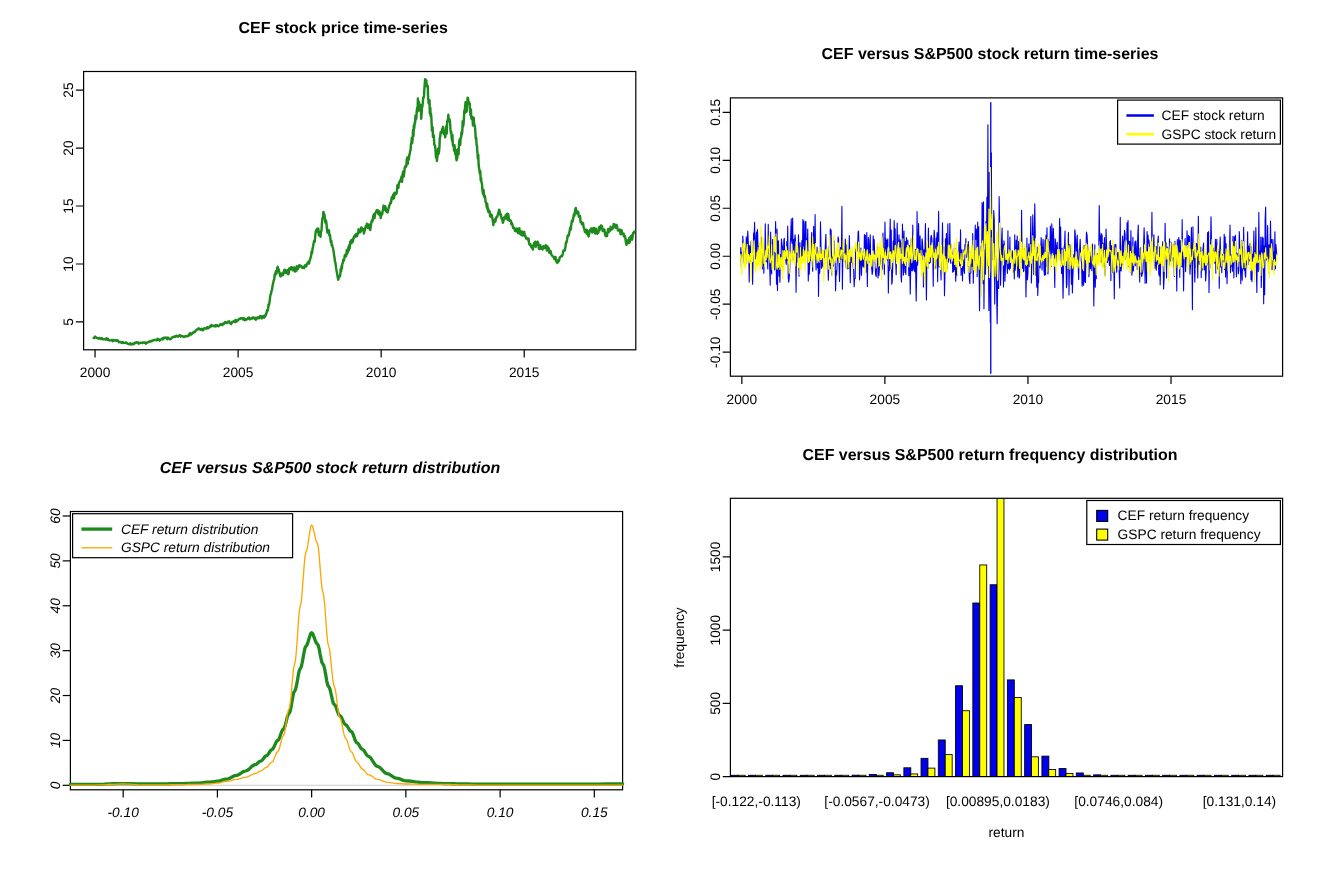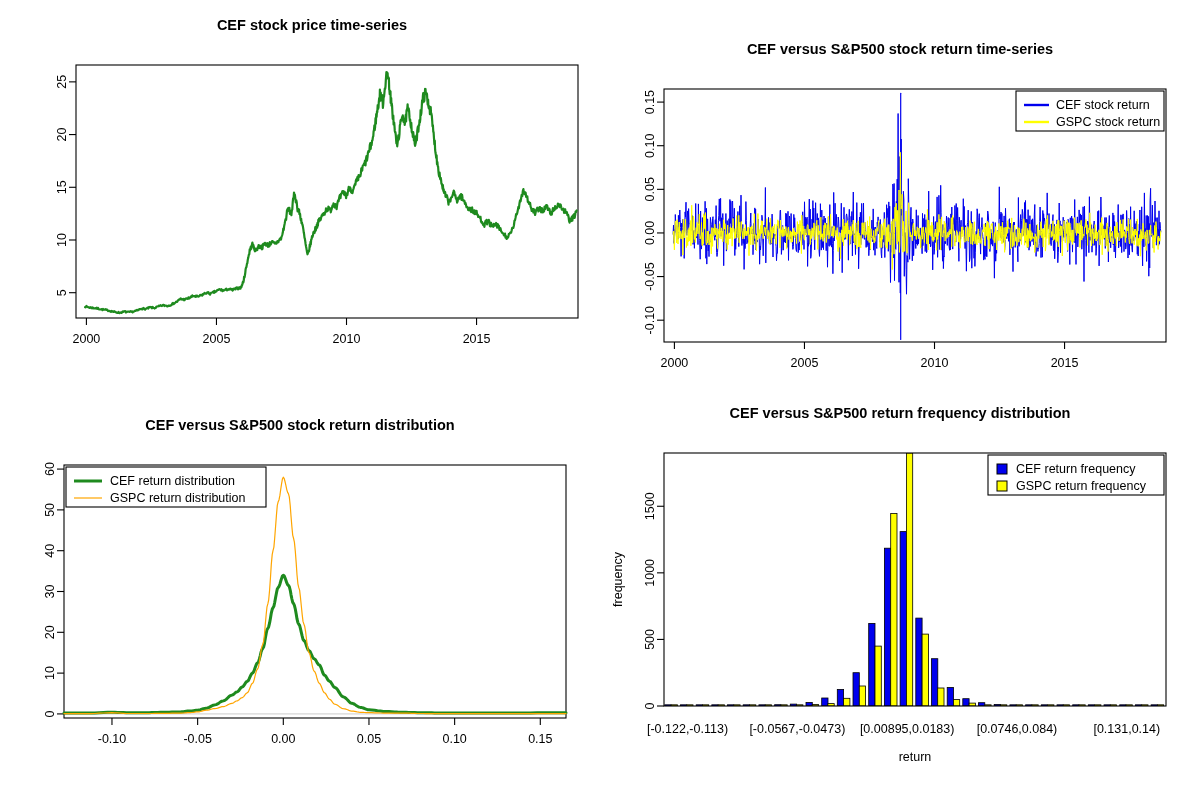--- a/index.html
+++ b/index.html
@@ -9,21 +9,21 @@
     font-family:"Liberation Sans", sans-serif;
     overflow:hidden;
   }
   #grid{
     position:relative;
     width:1200px;height:800px;
   }
   .panel{position:absolute;width:600px;height:400px;}
   #panel-tl{left:0;top:0;padding-left:12px;}
   #panel-tr{left:600px;top:0;margin-top:24px;}
-  #panel-bl{left:0;top:400px;}
+  #panel-bl{left:0;top:400px;font-style:italic;}
   #panel-br{left:600px;top:388px;}
   svg{display:block;}
   .title{
     font-family:"Liberation Sans", sans-serif;
     font-weight:bold;
     font-size:14.5px;
     fill:#000000;
   }
   .axlab{
     font-family:"Liberation Sans", sans-serif;

